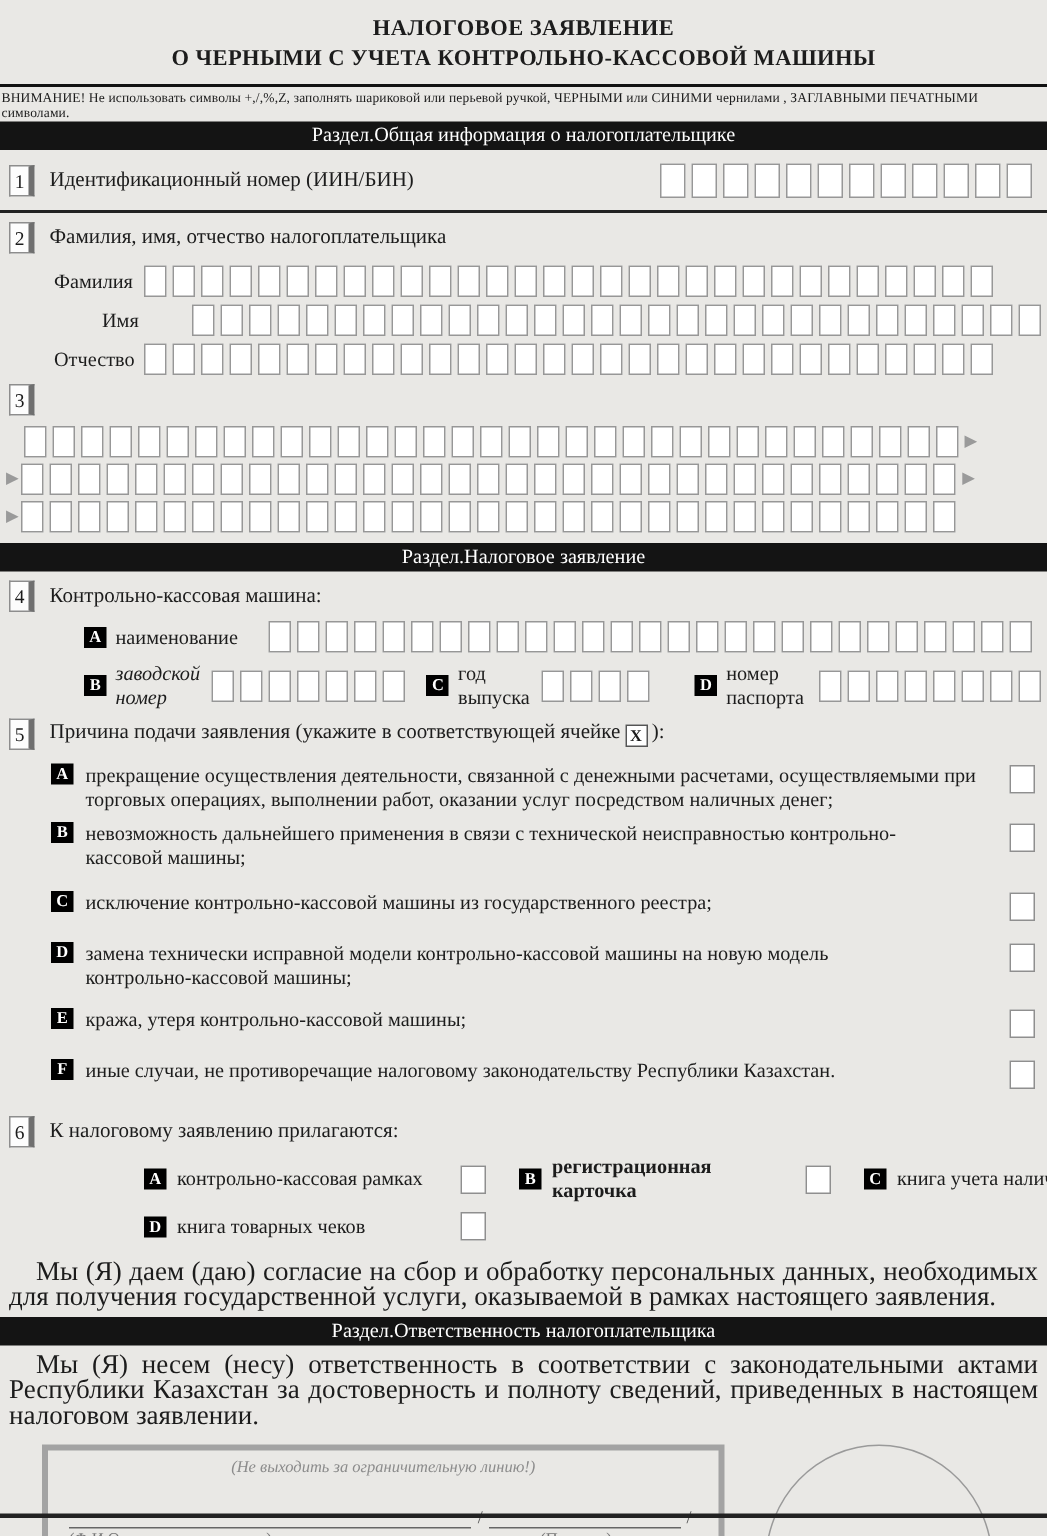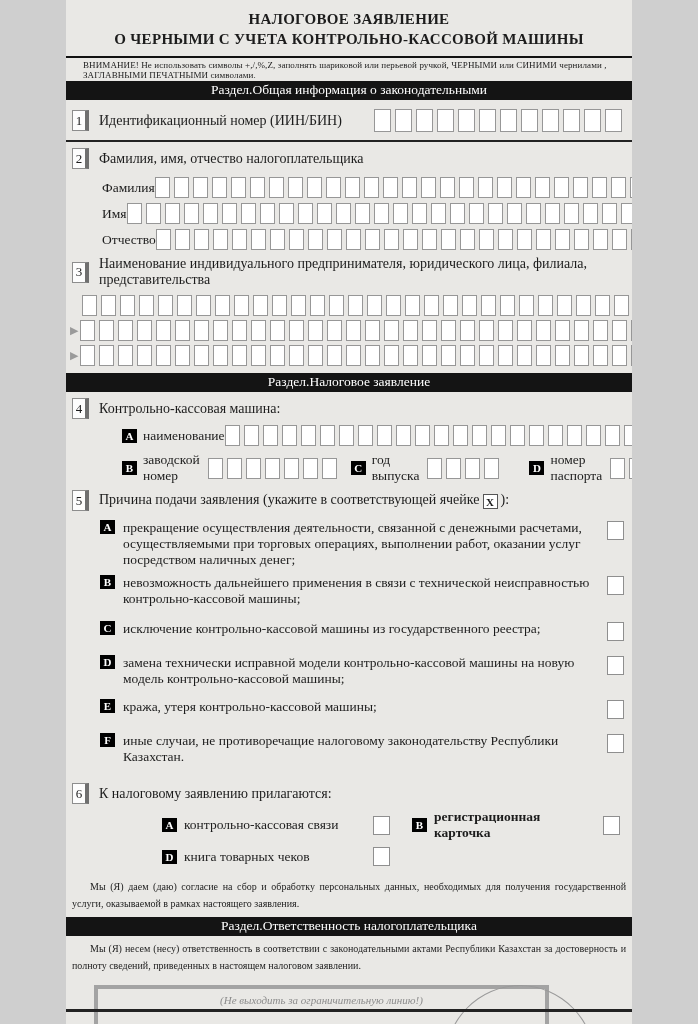--- a/index.html
+++ b/index.html
@@ -1,22 +1,22 @@
 <!DOCTYPE html>
 <html><head>
 <meta charset="utf-8">
 <style>
   * { box-sizing: border-box; margin: 0; padding: 0; }
   body { background: #cfcfcf; font-family: "Liberation Serif", serif; }
   .page {
-    width: 566px; height: 1024px; margin: 0 auto; background: #e9e8e5;
+    width: 698px; height: 1024px; margin: 0 auto; background: #e9e8e5;
     color: #1c1c1c; overflow: hidden; position: relative;
   }
   .title { text-align: center; padding-top: 9px; font-weight: bold; font-size: 15px; line-height: 20px; letter-spacing: .3px; }
-  .warn { border-top: 2px solid #111; margin-top: 7px; font-size: 9px; padding: 2px 17px 1px; letter-spacing: .1px; }
+  .warn { border-top: 2px solid #111; margin-top: 7px; font-size: 9px; padding: 2px 1px 1px; letter-spacing: .1px; }
   .bar { background: #141414; color: #fff; text-align: center; font-size: 13.5px; padding: 1px 0 2px; }
   .hr { border-top: 2px solid #222; }
   .num { display: inline-flex; width: 17px; height: 21px; background: #fdfdfd; border: 1px solid #8d8d8d;
          border-right: 4px solid #6f6f6f; align-items: center; justify-content: center; font-size: 13px; flex: none; }
   .lbadge { display: inline-flex; width: 15px; height: 14px; background: #000; color: #fff; font-weight: bold;
             font-size: 11px; align-items: center; justify-content: center; flex: none; }
   .row { display: flex; align-items: center; }
   .itemhead { display: flex; align-items: center; gap: 10px; padding: 6px 0 0 6px; font-size: 14px; }
   .cell { display: inline-block; width: 15px; height: 21px; background: #fff; border: 1px solid #979797; margin-right: 4px; flex: none; }
   .cells-lg .cell { width: 17px; height: 23px; margin-right: 4px; }
@@ -36,35 +36,35 @@
   .slash { padding: 0 4px; color: #555; }
   .siglabels { display: flex; font-size: 11px; color: #777; margin-top: 1px; }
   .siglabels .l1 { flex: 2.1; text-align: left; } .siglabels .l2 { flex: 1; text-align: center; } .siglabels .sp { width: 16px; }
   .circle { position: absolute; width: 152px; height: 158px; border: 1px solid #9a9a9a; border-radius: 50%;
             display: flex; flex-direction: column; align-items: center; justify-content: center;
             font-family: "Liberation Sans", sans-serif; color: #3f3f3f; text-align: center; padding: 0 16px; }
   .circle .c1 { font-size: 7.5px; margin-bottom: 2px; }
   .circle .c2 { font-size: 6.8px; line-height: 8.5px; }
   .xbox { display: inline-flex; width: 15px; height: 15px; background: #fff; border: 1px solid #555;
           align-items: center; justify-content: center; font-weight: bold; font-size: 11px; margin: 0 3px; vertical-align: -2px; }
-  .para { font-size: 10px; line-height: 17px; text-align: justify; padding: 4px 6px 5px; text-indent: 18px; }
+  .para { font-size: 18px; line-height: 17px; text-align: justify; padding: 4px 6px 5px; text-indent: 18px; }
 </style>
 </head>
 <body>
 
 <div class="page">
 
   <div class="title">
     <div>НАЛОГОВОЕ ЗАЯВЛЕНИЕ</div>
     <div>О ЧЕРНЫМИ С УЧЕТА КОНТРОЛЬНО-КАССОВОЙ МАШИНЫ</div>
   </div>
 
   <div class="warn">ВНИМАНИЕ! Не использовать символы +,/,%,Z, заполнять шариковой или перьевой ручкой, ЧЕРНЫМИ  или СИНИМИ  чернилами , ЗАГЛАВНЫМИ ПЕЧАТНЫМИ символами.</div>
 
-  <div class="bar">Раздел.Общая информация о законодательными</div>
+  <div class="bar">Раздел.Общая информация о налогоплательщике</div>
 
   <div class="itemhead" style="padding-top:9px;">
     <span class="num">1</span>
     <span>Идентификационный номер (ИИН/БИН)</span>
     <span class="cellrow cells-lg" style="margin-left:auto; margin-right:6px;">
         <span class="cell"></span>
         <span class="cell"></span>
         <span class="cell"></span>
         <span class="cell"></span>
         <span class="cell"></span>
@@ -112,21 +112,21 @@
           <span class="cell"></span>
           <span class="cell"></span>
           <span class="cell"></span>
           <span class="cell"></span>
           <span class="cell"></span>
           <span class="cell"></span>
           <span class="cell"></span>
           <span class="cell"></span>
         </span>
     </div>
-    <div class="row" style="margin-bottom:5px;">
+    <div class="row" style="margin-bottom:5px;justify-content:flex-end;">
       <span class="rtext" style="width:60px;">Имя</span>
       <span class="cellrow">
           <span class="cell"></span>
           <span class="cell"></span>
           <span class="cell"></span>
           <span class="cell"></span>
           <span class="cell"></span>
           <span class="cell"></span>
           <span class="cell"></span>
           <span class="cell"></span>
@@ -186,21 +186,20 @@
           <span class="cell"></span>
           <span class="cell"></span>
           <span class="cell"></span>
           <span class="cell"></span>
         </span>
     </div>
   </div>
 
   <div class="itemhead">
     <span class="num">3</span>
-    <span>Наименование индивидуального предпринимателя, юридического лица, филиала, представительства</span>
   </div>
   <div style="padding:7px 0 0 4px;">
     <div class="row" style="margin-bottom:4px; padding-left:12px;">
       <span class="cellrow">
           <span class="cell"></span>
           <span class="cell"></span>
           <span class="cell"></span>
           <span class="cell"></span>
           <span class="cell"></span>
           <span class="cell"></span>
@@ -348,21 +347,21 @@
           <span class="cell"></span>
           <span class="cell"></span>
           <span class="cell"></span>
           <span class="cell"></span>
           <span class="cell"></span>
           <span class="cell"></span>
         </span>
     </div>
     <div class="row">
       <span class="lbadge">B</span>
-      <span class="rtext" style="margin:0 8px 0 6px;">заводской номер</span>
+      <span class="rtext" style="margin:0 8px 0 6px;font-style:italic;">заводской номер</span>
       <span class="cellrow">
           <span class="cell"></span>
           <span class="cell"></span>
           <span class="cell"></span>
           <span class="cell"></span>
           <span class="cell"></span>
           <span class="cell"></span>
           <span class="cell"></span>
         </span>
       <span class="lbadge" style="margin-left:10px;">C</span>
@@ -428,21 +427,21 @@
   </div>
 
   <div class="itemhead" style="padding-top:10px;">
     <span class="num">6</span>
     <span>К налоговому заявлению прилагаются:</span>
   </div>
   <div style="padding:5px 8px 8px 96px;">
     <div class="row" style="margin-bottom:6px; gap:22px;">
       <span class="att-group">
         <span class="lbadge">A</span>
-        <span class="rtext" style="width:182px;">контрольно-кассовая связи</span>
+        <span class="rtext" style="width:182px;">контрольно-кассовая рамках</span>
         <span class="checkbox"></span>
       </span>
       <span class="att-group">
         <span class="lbadge">B</span>
         <span class="rtext" style="width:162px;font-weight:bold;">регистрационная карточка</span>
         <span class="checkbox"></span>
       </span>
       <span class="att-group">
         <span class="lbadge">C</span>
         <span class="rtext" style="width:172px;">книга учета наличных денег</span>

